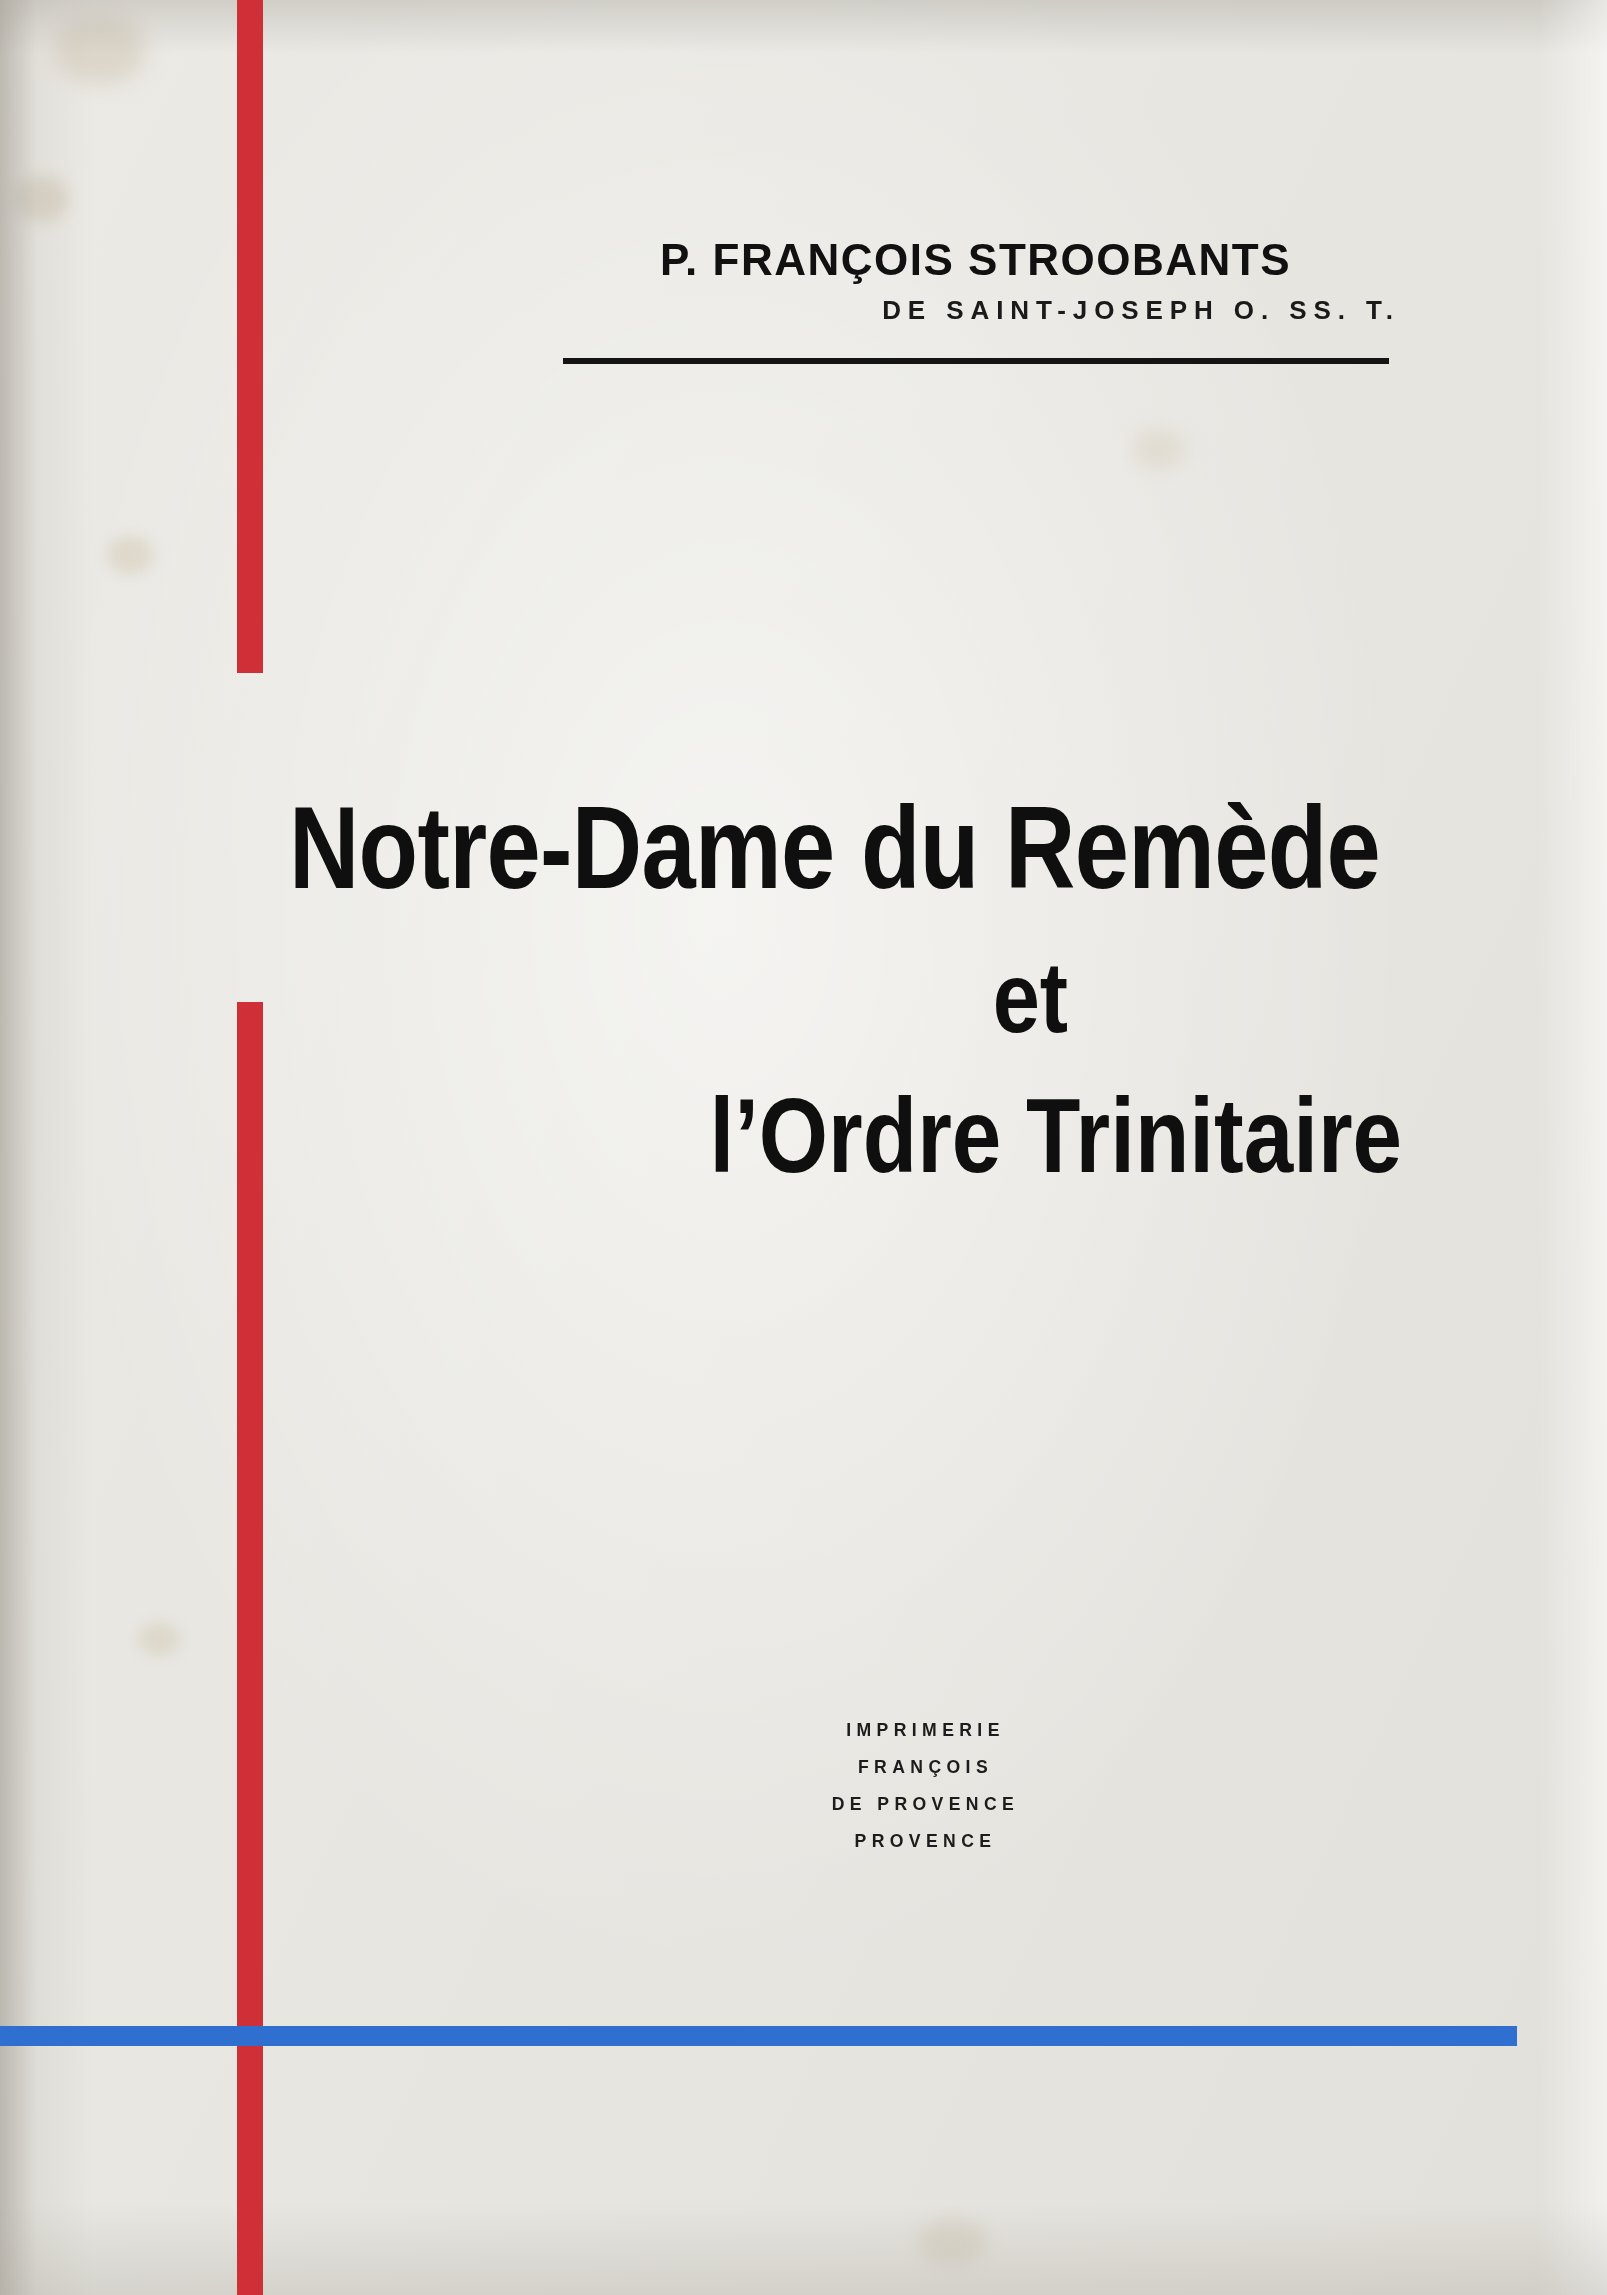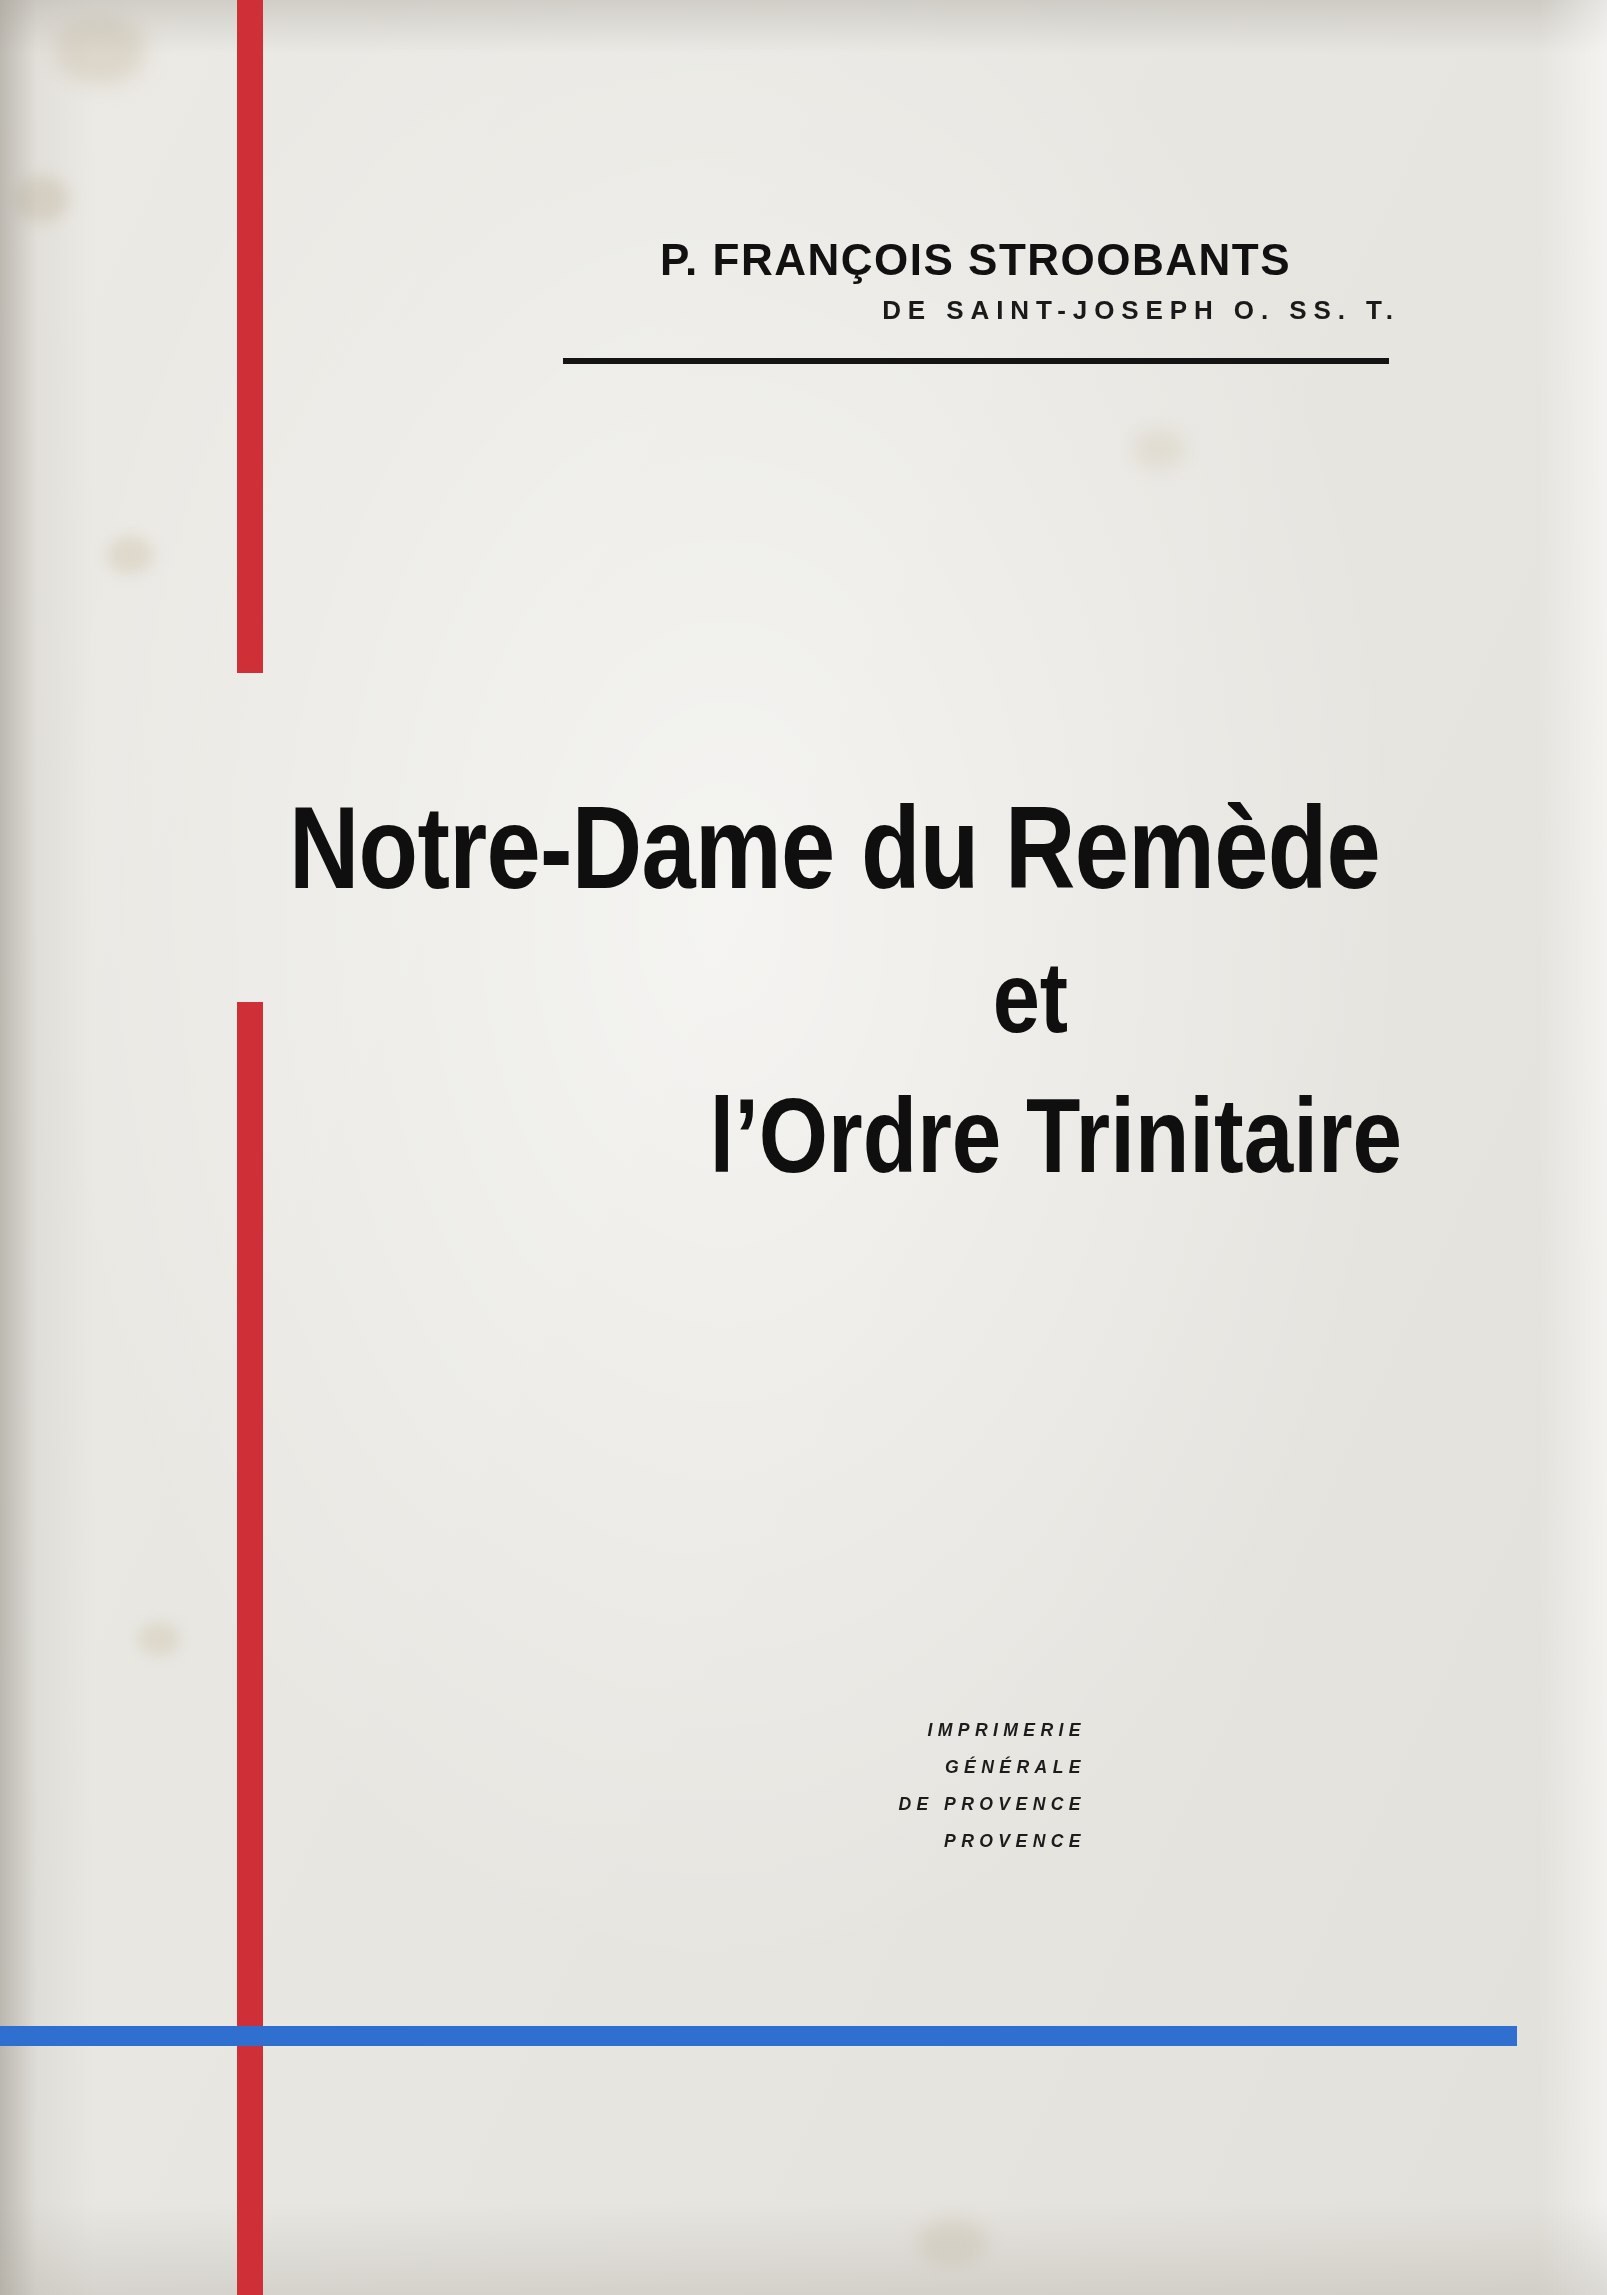--- a/index.html
+++ b/index.html
@@ -169,22 +169,21 @@
     margin-top: 34px;
     padding-right: 15.3px;
   }
 
   
   #imprint {
     position: absolute;
     left: 765px;
     top: 1720px;
     width: 321px;
-    text-align: right;
-    font-style: italic;
+    text-align: center;
   }
   .imprint-line {
     font-family: "Liberation Sans", sans-serif;
     font-weight: 700;
     font-size: 17.6px;
     letter-spacing: 5.4px;
     color: #1c1c1c;
     margin-bottom: 16px;
     white-space: nowrap;
   }
@@ -219,19 +218,19 @@
   </div>
 
   <div id="title-block">
     <div class="title-line" id="title-line-1">Notre-Dame du Remède</div>
     <div class="title-line" id="title-line-2">et</div>
     <div class="title-line" id="title-line-3">l’Ordre Trinitaire</div>
   </div>
 
   <div id="imprint">
     <div class="imprint-line">IMPRIMERIE</div>
-    <div class="imprint-line">GÉNÉRALE</div>
+    <div class="imprint-line">FRANÇOIS</div>
     <div class="imprint-line">DE PROVENCE</div>
     <div class="imprint-line">PROVENCE</div>
   </div>
 
 </div>
 
 
 </body></html>

